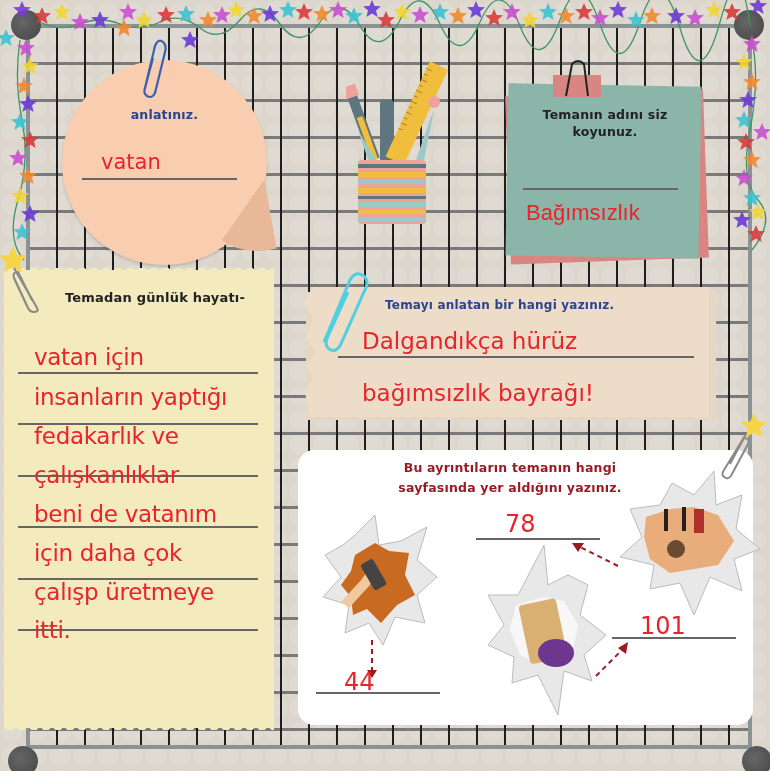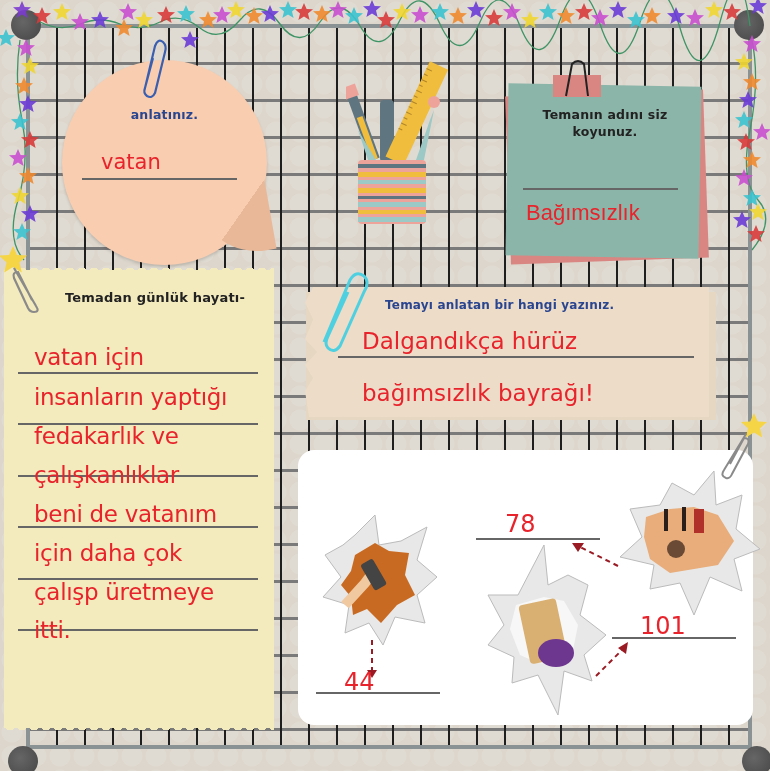--- a/index.html
+++ b/index.html
@@ -313,20 +313,22 @@
 <div class="slogan-l2">bağımsızlık bayrağı!</div>
 
 <div class="card-white"></div>
 <svg style="position:absolute;left:738px;top:410px;" width="32" height="32" viewBox="-16 -16 32 32">
   <polygon points="0,-13 3.8,-4.6 13,-4 6,2.3 8.2,11.6 0,6.5 -8.2,11.6 -6,2.3 -13,-4 -3.8,-4.6" fill="#f5d545"></polygon>
 </svg>
 <svg style="position:absolute;left:718px;top:430px;" width="34" height="50" viewBox="0 0 34 50">
   <path d="M28,4 L6,40 Q2,46 8,48 Q12,49 14,44 L30,14 Q32,8 26,8 L12,34" fill="none" stroke="#8a8a8a" stroke-width="2"></path>
 </svg>
 <div class="comic" style="position:absolute;left:330px;top:458px;width:360px;text-align:center;color:#9b1b24;font-size:12.5px;line-height:20px;">
+  <div>Bu ayrıntıların temanın hangi</div>
+  <div>sayfasında yer aldığını yazınız.</div>
 </div>
 
 <svg class="hole" style="left:305px;top:505px;" width="150" height="165" viewBox="0 0 150 165">
   <polygon points="38,40 50,30 70,10 74,40 96,36 122,22 112,55 132,72 112,90 120,118 90,112 78,140 64,118 40,128 44,100 18,92 36,72 20,50" fill="#e8e8e8" stroke="#bbb"></polygon>
   <polygon points="50,50 70,38 84,46 104,48 100,70 110,90 92,100 76,118 62,104 48,110 46,92 36,80 46,66" fill="#c96a22"></polygon>
   <path d="M40,100 L60,78 L66,70" stroke="#f0c9a0" stroke-width="10" fill="none"></path>
   <rect x="62" y="54" width="14" height="30" rx="3" fill="#444" transform="rotate(-30 70 70)"></rect>
 </svg>
 <svg class="hole" style="left:468px;top:545px;" width="150" height="180" viewBox="0 0 150 180">
   <polygon points="20,50 50,50 76,0 80,40 100,30 120,40 112,70 138,90 116,110 124,136 96,126 90,170 70,130 44,138 46,112 20,100 36,80" fill="#e8e8e8" stroke="#bbb"></polygon>

